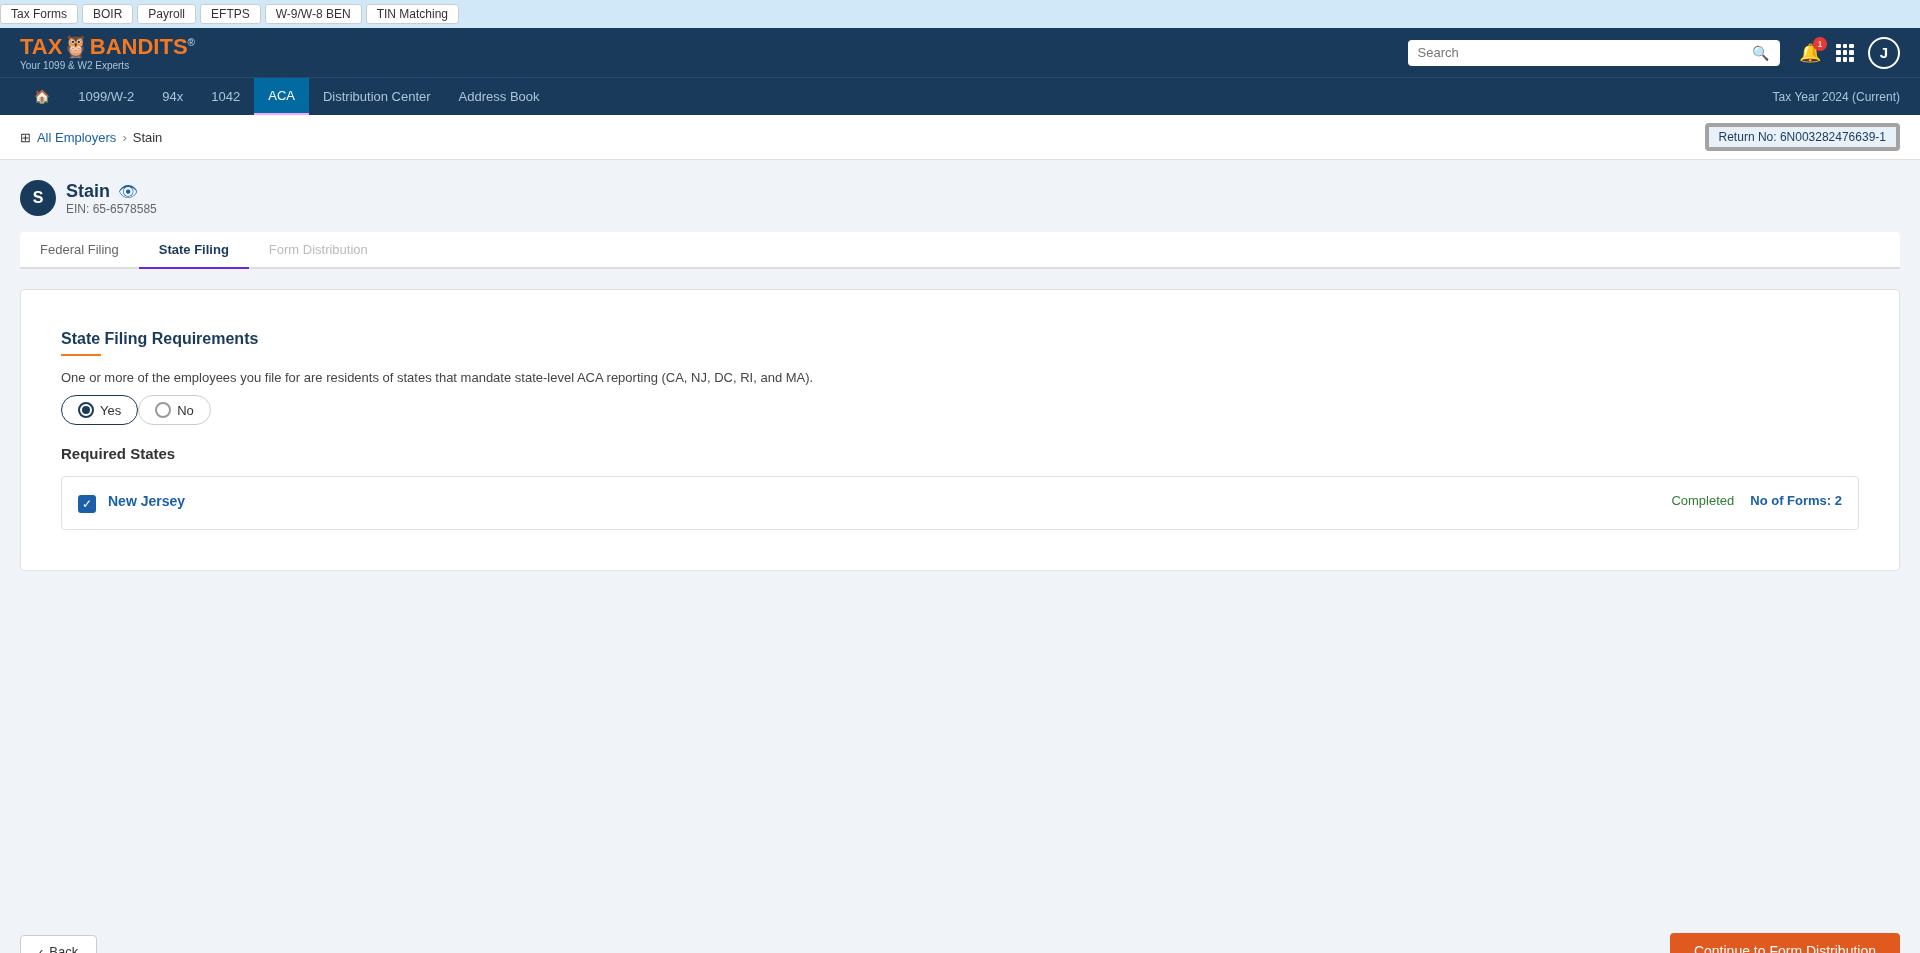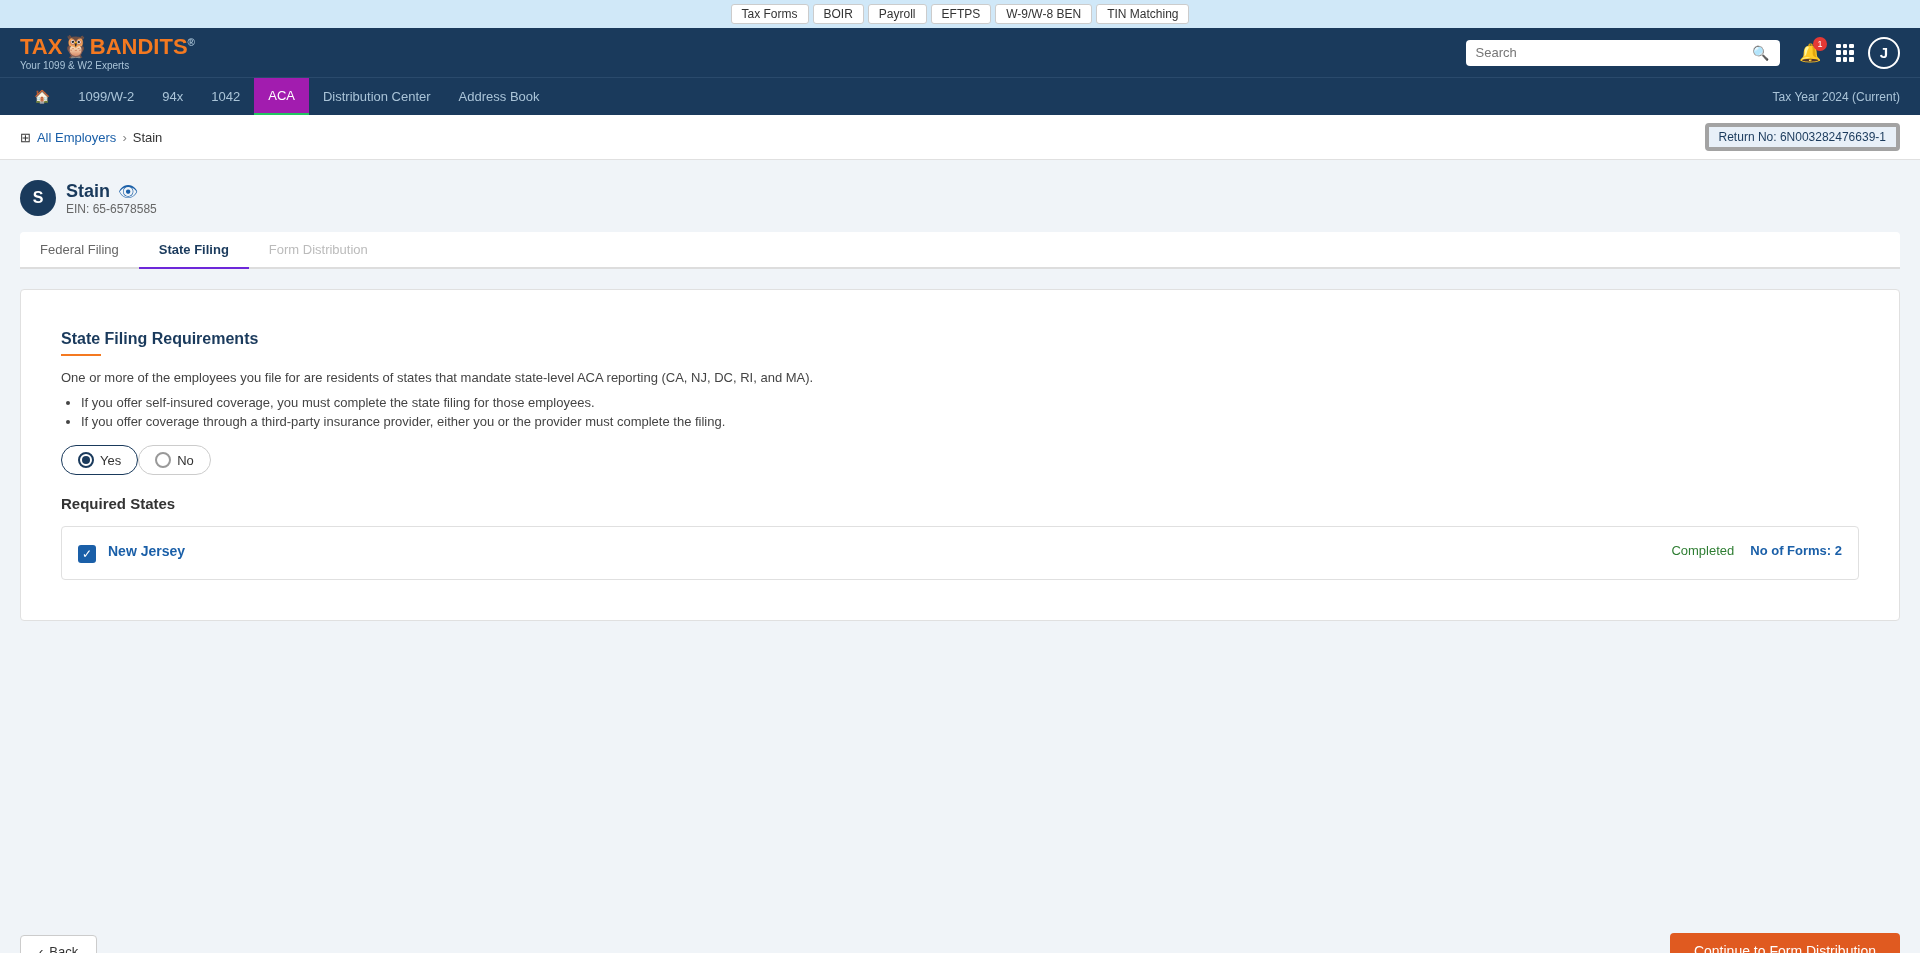--- a/index.html
+++ b/index.html
@@ -2,21 +2,20 @@
 <html><head>
   <meta charset="utf-8">
   <style>
     * { box-sizing: border-box; margin: 0; padding: 0; }
     body { font-family: Arial, sans-serif; font-size: 13px; background: #f5f5f5; color: #333; }
 
     
     .top-bar {
       background: #d0e8f8;
       display: flex;
-      justify-content: center;
       align-items: center;
       gap: 4px;
       padding: 4px 0;
       height: 28px;
     }
     .top-bar-btn {
       background: #fff;
       border: 1px solid #ccc;
       border-radius: 3px;
       padding: 2px 10px;
@@ -37,21 +36,21 @@
     .logo-text { color: #fff; font-size: 22px; font-weight: bold; }
     .logo-text span { color: #f47920; text-align: right; }
     .logo-sub { color: #aac4d8; font-size: 10px; }
     .header-spacer { flex: 1; }
     .search-box {
       display: flex;
       align-items: center;
       background: #fff;
       border-radius: 4px;
       padding: 5px 10px;
-      width: 314px;
+      width: 372px;
       gap: 6px;
     }
     .search-box input {
       border: none;
       outline: none;
       flex: 1;
       font-size: 13px;
     }
     .search-icon-svg { color: #888; font-size: 14px; }
     .header-icons { display: flex; align-items: center; gap: 14px; }
@@ -105,22 +104,22 @@
       padding: 10px 14px;
       cursor: pointer;
       font-size: 13px;
       text-decoration: none;
       display: flex;
       align-items: center;
       gap: 4px;
     }
     .nav-item.active {
       color: #fff;
-      background: #a21caf;
-      border-bottom: 2px solid #22c55e;
+      background: #0369a1;
+      border-bottom: 2px solid #f0abfc;
     }
     .nav-right {
       margin-left: auto;
       color: #aac4d8;
       font-size: 12px;
       padding: 10px 0;
     }
 
     
     .breadcrumb-bar {
@@ -411,24 +410,20 @@
   <div class="tabs">
     <div class="tab">Federal Filing</div>
     <div class="tab active">State Filing</div>
     <div class="tab disabled">Form Distribution</div>
   </div>
 
   <div class="content-card">
     <div class="section-title">State Filing Requirements</div>
     <div class="title-underline"></div>
     <p class="description">One or more of the employees you file for are residents of states that mandate state-level ACA reporting (CA, NJ, DC, RI, and MA).</p>
-    <ul class="bullet-list">
-      <li>If you offer self-insured coverage, you must complete the state filing for those employees.</li>
-      <li>If you offer coverage through a third-party insurance provider, either you or the provider must complete the filing.</li>
-    </ul>
 
     <div class="radio-options">
       <div class="radio-option selected">
         <div class="radio-dot filled"></div>
         <span>Yes</span>
       </div>
       <div class="radio-option">
         <div class="radio-dot empty"></div>
         <span>No</span>
       </div>

